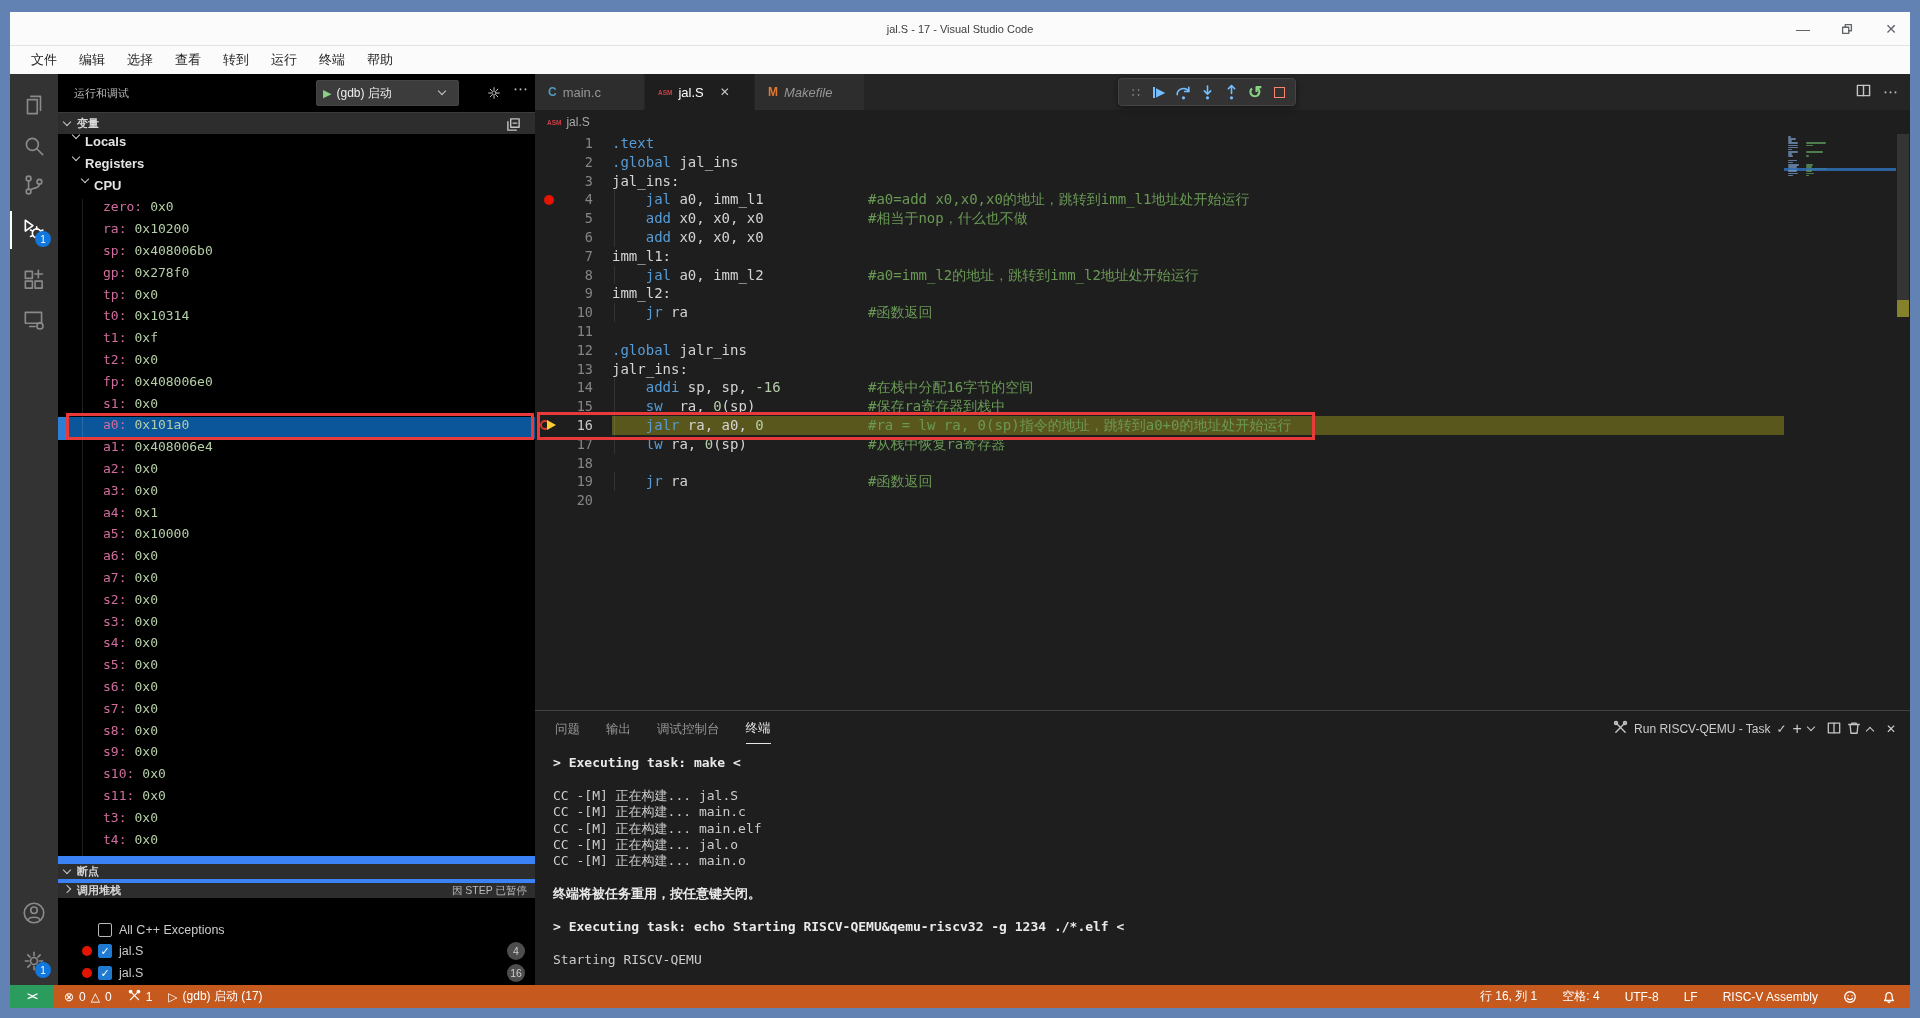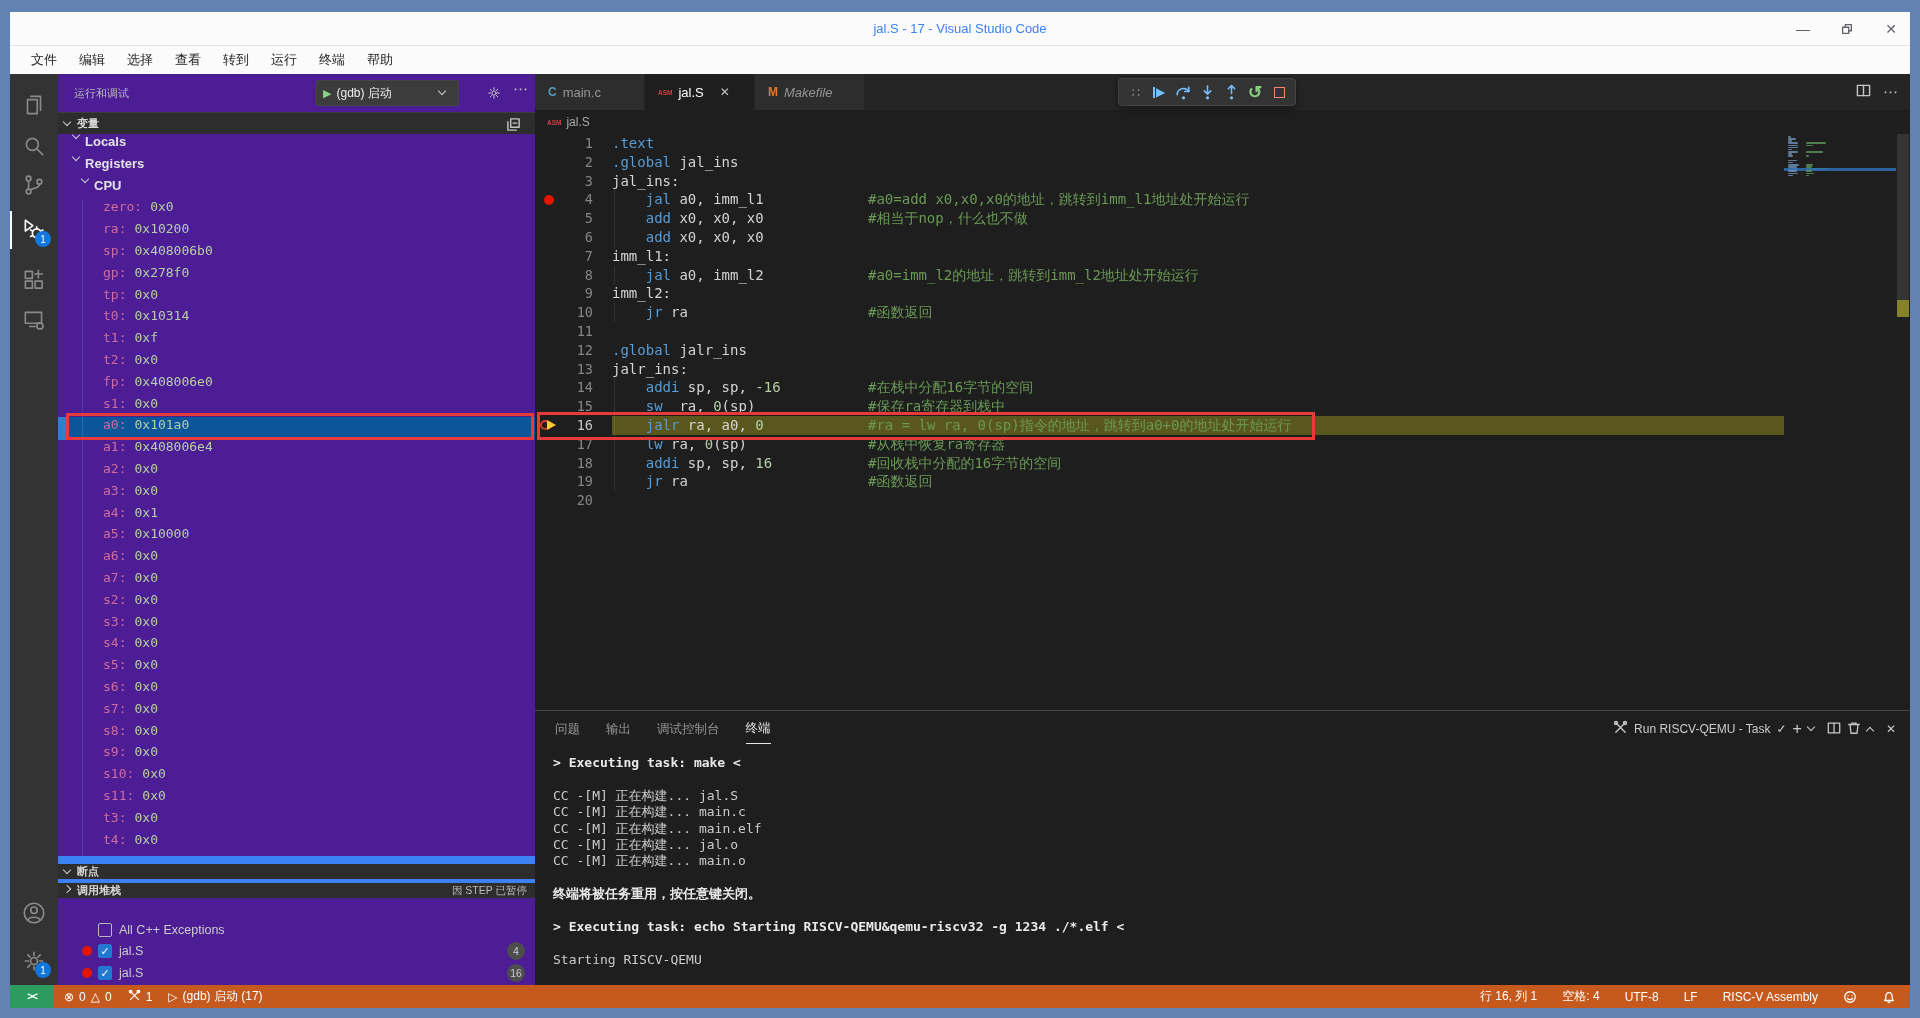--- a/index.html
+++ b/index.html
@@ -2,38 +2,38 @@
 <html><head>
 <meta charset="utf-8">
 <style>
   * { margin:0; padding:0; box-sizing:border-box; }
   html,body { width:1920px; height:1018px; overflow:hidden; font-family:"Liberation Sans", sans-serif; }
   .frame { position:relative; width:1920px; height:1018px; background:#6282b4; }
   .app { position:absolute; left:10px; top:12px; width:1900px; height:996px; display:flex; flex-direction:column; background:#1e1e1e; }
 
   
   .titlebar { height:34px; background:#fbfbfb; display:flex; align-items:center; justify-content:center; position:relative; border-bottom:1px solid #e3e3e3; }
-  .title-text { font-size:13px; color:#3b82f6; }
+  .title-text { font-size:11px; color:#404040; }
   .win-controls { position:absolute; right:8px; top:0; height:34px; display:flex; align-items:center; gap:22px; color:#5f6368; }
   .win-btn { width:22px; height:22px; display:flex; align-items:center; justify-content:center; font-size:14px; cursor:pointer; }
   .menubar { height:28px; background:#fbfbfb; display:flex; align-items:center; padding-left:12px; gap:4px; }
   .menu-item { font-size:13px; color:#1f1f1f; padding:3px 9px; border-radius:3px; }
 
   .body { flex:1; display:flex; min-height:0; }
 
   
   .activitybar { width:48px; background:#333333; position:relative; flex:none; }
   .aicon { position:absolute; left:0; width:48px; height:44px; display:flex; align-items:center; justify-content:center; color:#8a8a8a; }
   .aicon svg { stroke:#8a8a8a; }
   .aicon.active svg { stroke:#ffffff; }
   .aicon.active::before { content:""; position:absolute; left:0; top:3px; bottom:3px; width:2px; background:#ffffff; }
   .abadge { position:absolute; left:25px; top:23px; min-width:16px; height:16px; border-radius:8px; background:#1177dd; color:#fff; font-size:10px; display:flex; align-items:center; justify-content:center; padding:0 3px; }
 
   
-  .sidebar { width:477px; background:#4c1d95; position:relative; flex:none; color:#cccccc; overflow:hidden; }
+  .sidebar { width:477px; background:#000000; position:relative; flex:none; color:#cccccc; overflow:hidden; }
   .sb-header { position:absolute; top:0; left:0; right:0; height:38px; }
   .sb-title { position:absolute; left:16px; top:12px; font-size:11px; color:#bbbbbb; }
   .launch-box { position:absolute; left:258px; top:6px; width:143px; height:26px; background:#3c3c3c; border:1px solid #454545; border-radius:2px; display:flex; align-items:center; padding:0 6px; gap:5px; }
   .launch-play { color:#89d185; font-size:11px; }
   .launch-text { flex:1; font-size:12px; color:#eeeeee; white-space:nowrap; overflow:hidden; }
   .sb-gear { position:absolute; left:428px; top:11px; }
   .sb-dots { position:absolute; left:455px; top:6px; font-size:15px; color:#c5c5c5; }
 
   .chev { display:inline-block; width:6px; height:6px; border-right:1.3px solid #cccccc; border-bottom:1.3px solid #cccccc; transform:rotate(45deg); margin-right:7px; position:relative; top:-2px; }
   .chev.r { transform:rotate(-45deg); }
@@ -561,21 +561,20 @@
               <div class="cl current ind">
                 <span class="clg">16<span class="cur-ring"></span><span class="cur-arrow"></span></span>
                 <span class="clc"><span class="tok-pln">    </span><span class="tok-ins">jalr</span><span class="tok-pln"> ra, a0, </span><span class="tok-num">0</span><span class="cmt">#ra = lw ra, 0(sp)指令的地址，跳转到a0+0的地址处开始运行</span></span>
               </div>
               <div class="cl ind">
                 <span class="clg">17</span>
                 <span class="clc"><span class="tok-pln">    </span><span class="tok-ins">lw</span><span class="tok-pln"> ra, </span><span class="tok-num">0</span><span class="tok-pln">(sp)</span><span class="cmt">#从栈中恢复ra寄存器</span></span>
               </div>
               <div class="cl ind">
                 <span class="clg">18</span>
-                <span class="clc"><span class="tok-pln">    </span><span class="tok-ins">addi</span><span class="tok-pln"> sp, sp, </span><span class="tok-num">16</span><span class="cmt">#回收栈中分配的16字节的空间</span></span>
               </div>
               <div class="cl ind">
                 <span class="clg">19</span>
                 <span class="clc"><span class="tok-pln">    </span><span class="tok-ins">jr</span><span class="tok-pln"> ra</span><span class="cmt">#函数返回</span></span>
               </div>
               <div class="cl">
                 <span class="clg">20</span>
                 <span class="clc"></span>
               </div>
             </div>

